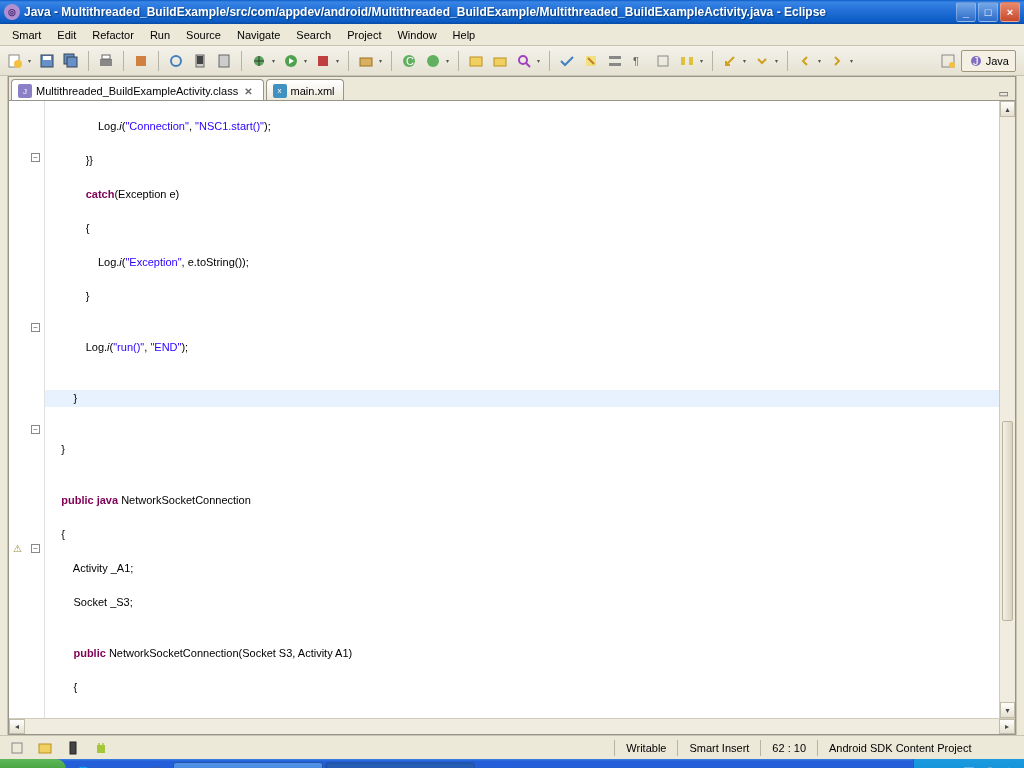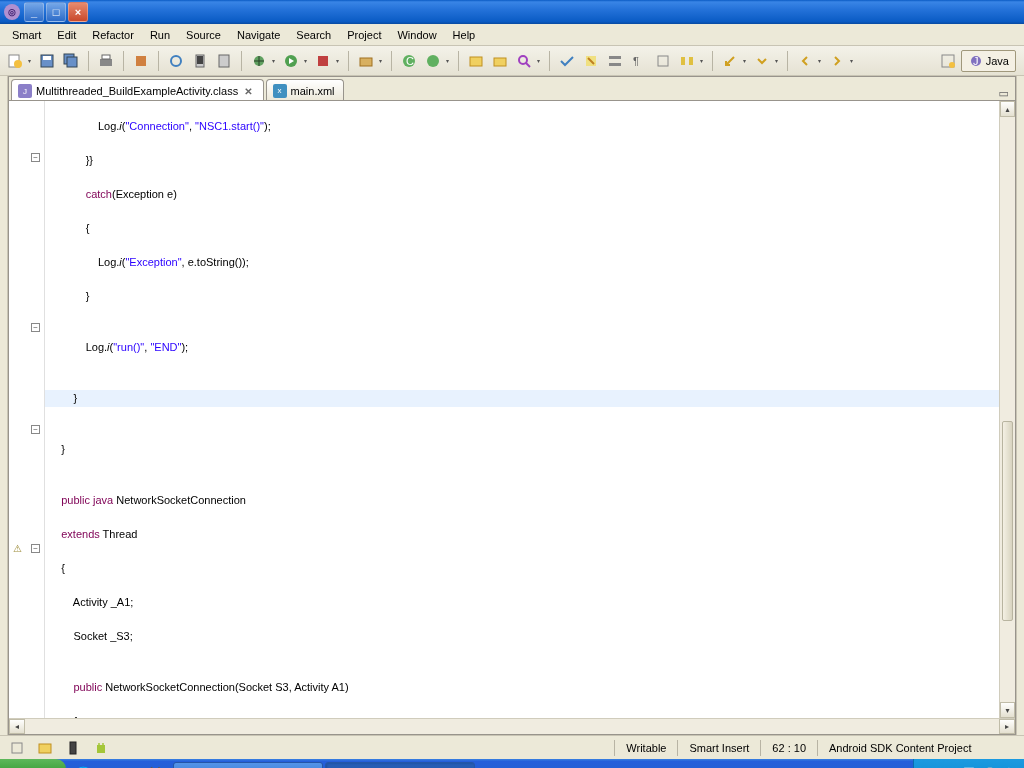--- a/index.html
+++ b/index.html
@@ -33,21 +33,21 @@
 .tab .tclose { font-size: 10px; color: #666; font-weight: bold; padding: 0 2px; }
 .tabtools { margin-left: auto; padding: 0 6px; display: flex; gap: 4px; align-items: center; color: #666; }
 
 .editor-wrap { flex: 1; display: flex; background: #fff; position: relative; overflow: hidden; }
 .gutter { width: 36px; background: #fff; border-right: 1px solid #e0e0e0; position: relative; }
 .fold-mark { position: absolute; width: 9px; height: 9px; border: 1px solid #888; background: #fff; font-size: 8px; line-height: 7px; text-align: center; color: #555; cursor: pointer; right: 4px; }
 .gutter-ico { position: absolute; left: 4px; width: 12px; height: 12px; font-size: 10px; color: #a09040; }
 .code { flex: 1; font-family: "Courier New", monospace; font-size: 13px; line-height: 17px; padding: 0; white-space: pre; color: #000; }
 .code .line { padding-left: 4px; }
 .hl-line { background: #e8f2fe; }
-.kw { color: #7f0055; font-weight: normal; }
+.kw { color: #7f0055; font-weight: bold; }
 .str { color: #2a00ff; }
 .scrollbar-v { width: 16px; background: #f0ece0; border-left: 1px solid #d0ccbc; position: relative; }
 .sv-btn { height: 16px; background: linear-gradient(to bottom, #fefefd, #e4e0d0); border: 1px solid #c0bca8; display: flex; align-items: center; justify-content: center; font-size: 8px; color: #444; cursor: pointer; }
 .sv-thumb { position: absolute; top: 320px; left: 2px; right: 2px; height: 200px; background: linear-gradient(to right, #f4f0e4, #d8d4c0); border: 1px solid #b8b4a0; border-radius: 2px; }
 .scrollbar-h { height: 16px; background: #f0ece0; border-top: 1px solid #d0ccbc; display: flex; }
 .sh-btn { width: 16px; background: linear-gradient(to bottom, #fefefd, #e4e0d0); border: 1px solid #c0bca8; display: flex; align-items: center; justify-content: center; font-size: 8px; color: #444; cursor: pointer; }
 .sh-track { flex: 1; }
 
 .statusbar { height: 24px; background: #ece9d8; border-top: 1px solid #c8c4b4; display: flex; align-items: center; padding: 0 6px; gap: 0; }
 .status-left { display: flex; gap: 6px; align-items: center; }
@@ -65,20 +65,21 @@
 .tray { margin-left: auto; background: linear-gradient(to bottom, #1b9ae0, #0f8ad0); height: 29px; padding: 0 8px; display: flex; align-items: center; gap: 6px; color: white; border-left: 1px solid #0a6cb0; }
 .tray-ico { width: 14px; height: 14px; font-size: 11px; display: flex; align-items: center; justify-content: center; }
 
 svg.tbicon { width: 16px; height: 16px; }
 </style>
 </head>
 <body>
 
 <div class="titlebar">
   <div class="icon">◎</div>
+  <div class="title">Java - Multithreaded_BuildExample/src/com/appdev/android/Multithreaded_BuildExample/Multithreaded_BuildExampleActivity.java - Eclipse</div>
   <div class="winbtns">
     <div class="winbtn">_</div>
     <div class="winbtn">□</div>
     <div class="winbtn close">×</div>
   </div>
 </div>
 
 <div class="menubar">
   <div class="menuitem">Smart</div>
   <div class="menuitem">Edit</div>
@@ -301,21 +302,20 @@
 <div class="line"><span>                Log.</span><span style="font-style:italic">i</span><span>(</span><span class="str">"Exception"</span><span>, e.toString());</span></div>
 <div class="line">            }</div>
 <div class="line"></div>
 <div class="line"><span>            Log.</span><span style="font-style:italic">i</span><span>(</span><span class="str">"run()"</span><span>, </span><span class="str">"END"</span><span>);</span></div>
 <div class="line"></div>
 <div class="line hl-line">        }</div>
 <div class="line"></div>
 <div class="line">    }</div>
 <div class="line"></div>
 <div class="line"><span>    </span><span class="kw">public</span><span> </span><span class="kw">java</span><span> NetworkSocketConnection</span></div>
-<div class="line"><span>    </span><span class="kw">extends</span><span> Thread</span></div>
 <div class="line">    {</div>
 <div class="line">        Activity _A1;</div>
 <div class="line">        Socket _S3;</div>
 <div class="line"></div>
 <div class="line"><span>        </span><span class="kw">public</span><span> NetworkSocketConnection(Socket S3, Activity A1)</span></div>
 <div class="line">        {</div>
 
 
 
 

